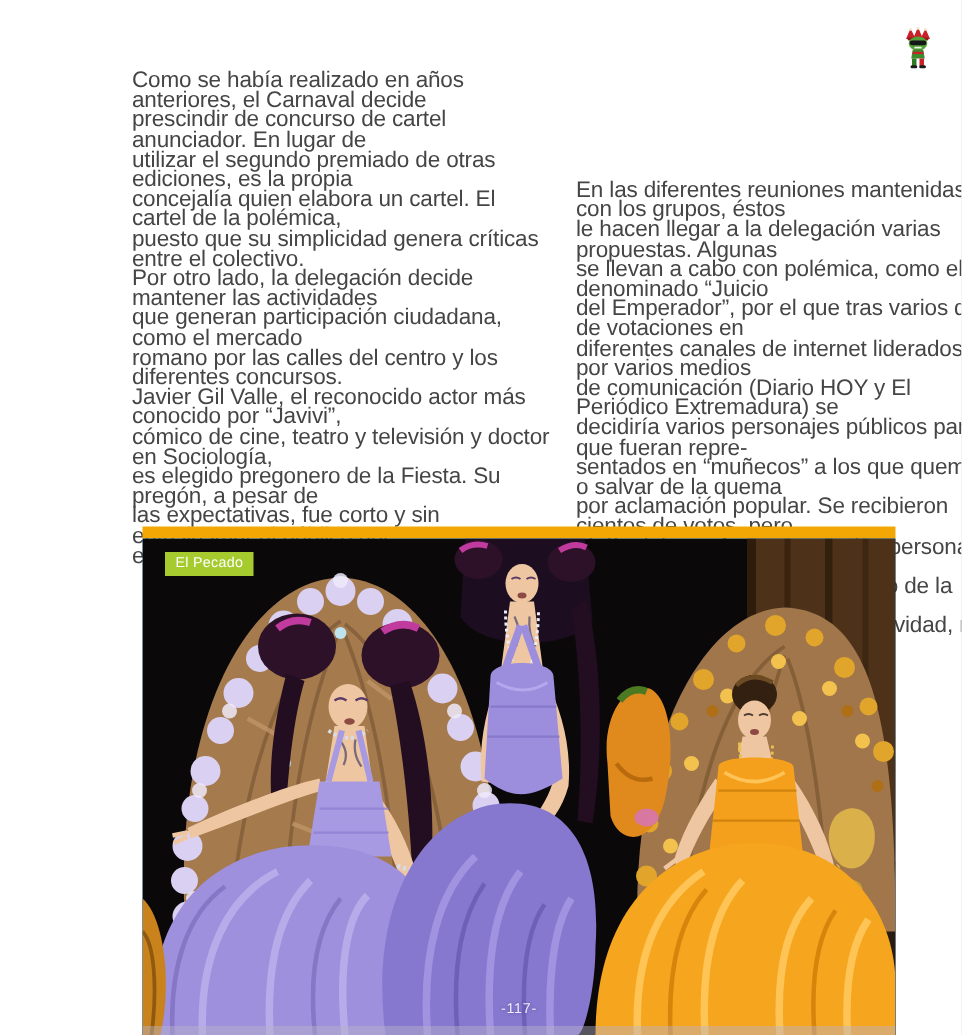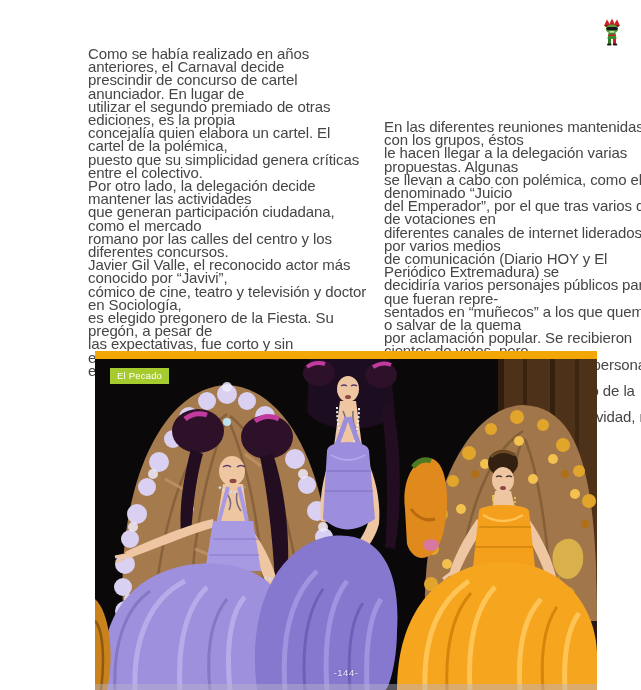--- a/index.html
+++ b/index.html
@@ -273,16 +273,16 @@
         <path d="M330,331 C328,278 344,242 374,222 M375,331 C372,275 384,245 400,228 M425,331 C422,282 432,255 446,240 M470,331 C468,292 474,268 484,254" stroke="#ffc95f" stroke-width="5" fill="none" opacity="0.85"></path>
         <path d="M352,331 C350,282 360,252 376,234 M448,331 C445,288 452,262 462,248" stroke="#d07e08" stroke-width="3" fill="none" opacity="0.85"></path>
       </g>
 
       <path d="M0,240 C14,252 20,295 12,331 L0,331 Z" fill="#c9821c"></path>
       <path d="M0,262 C8,270 10,300 6,331" stroke="#8f5a10" stroke-width="2.5" fill="none"></path>
       <rect x="0" y="325" width="502" height="6" fill="#b9b4c9" opacity="0.45"></rect>
     </svg>
 
     <span class="photo-label" style="background:#A6CB2F;">El Pecado</span>
-    <span class="folio">-144-</span>
+    <span class="folio">-117-</span>
   </div>
 
 </div>
 
 </body></html>

